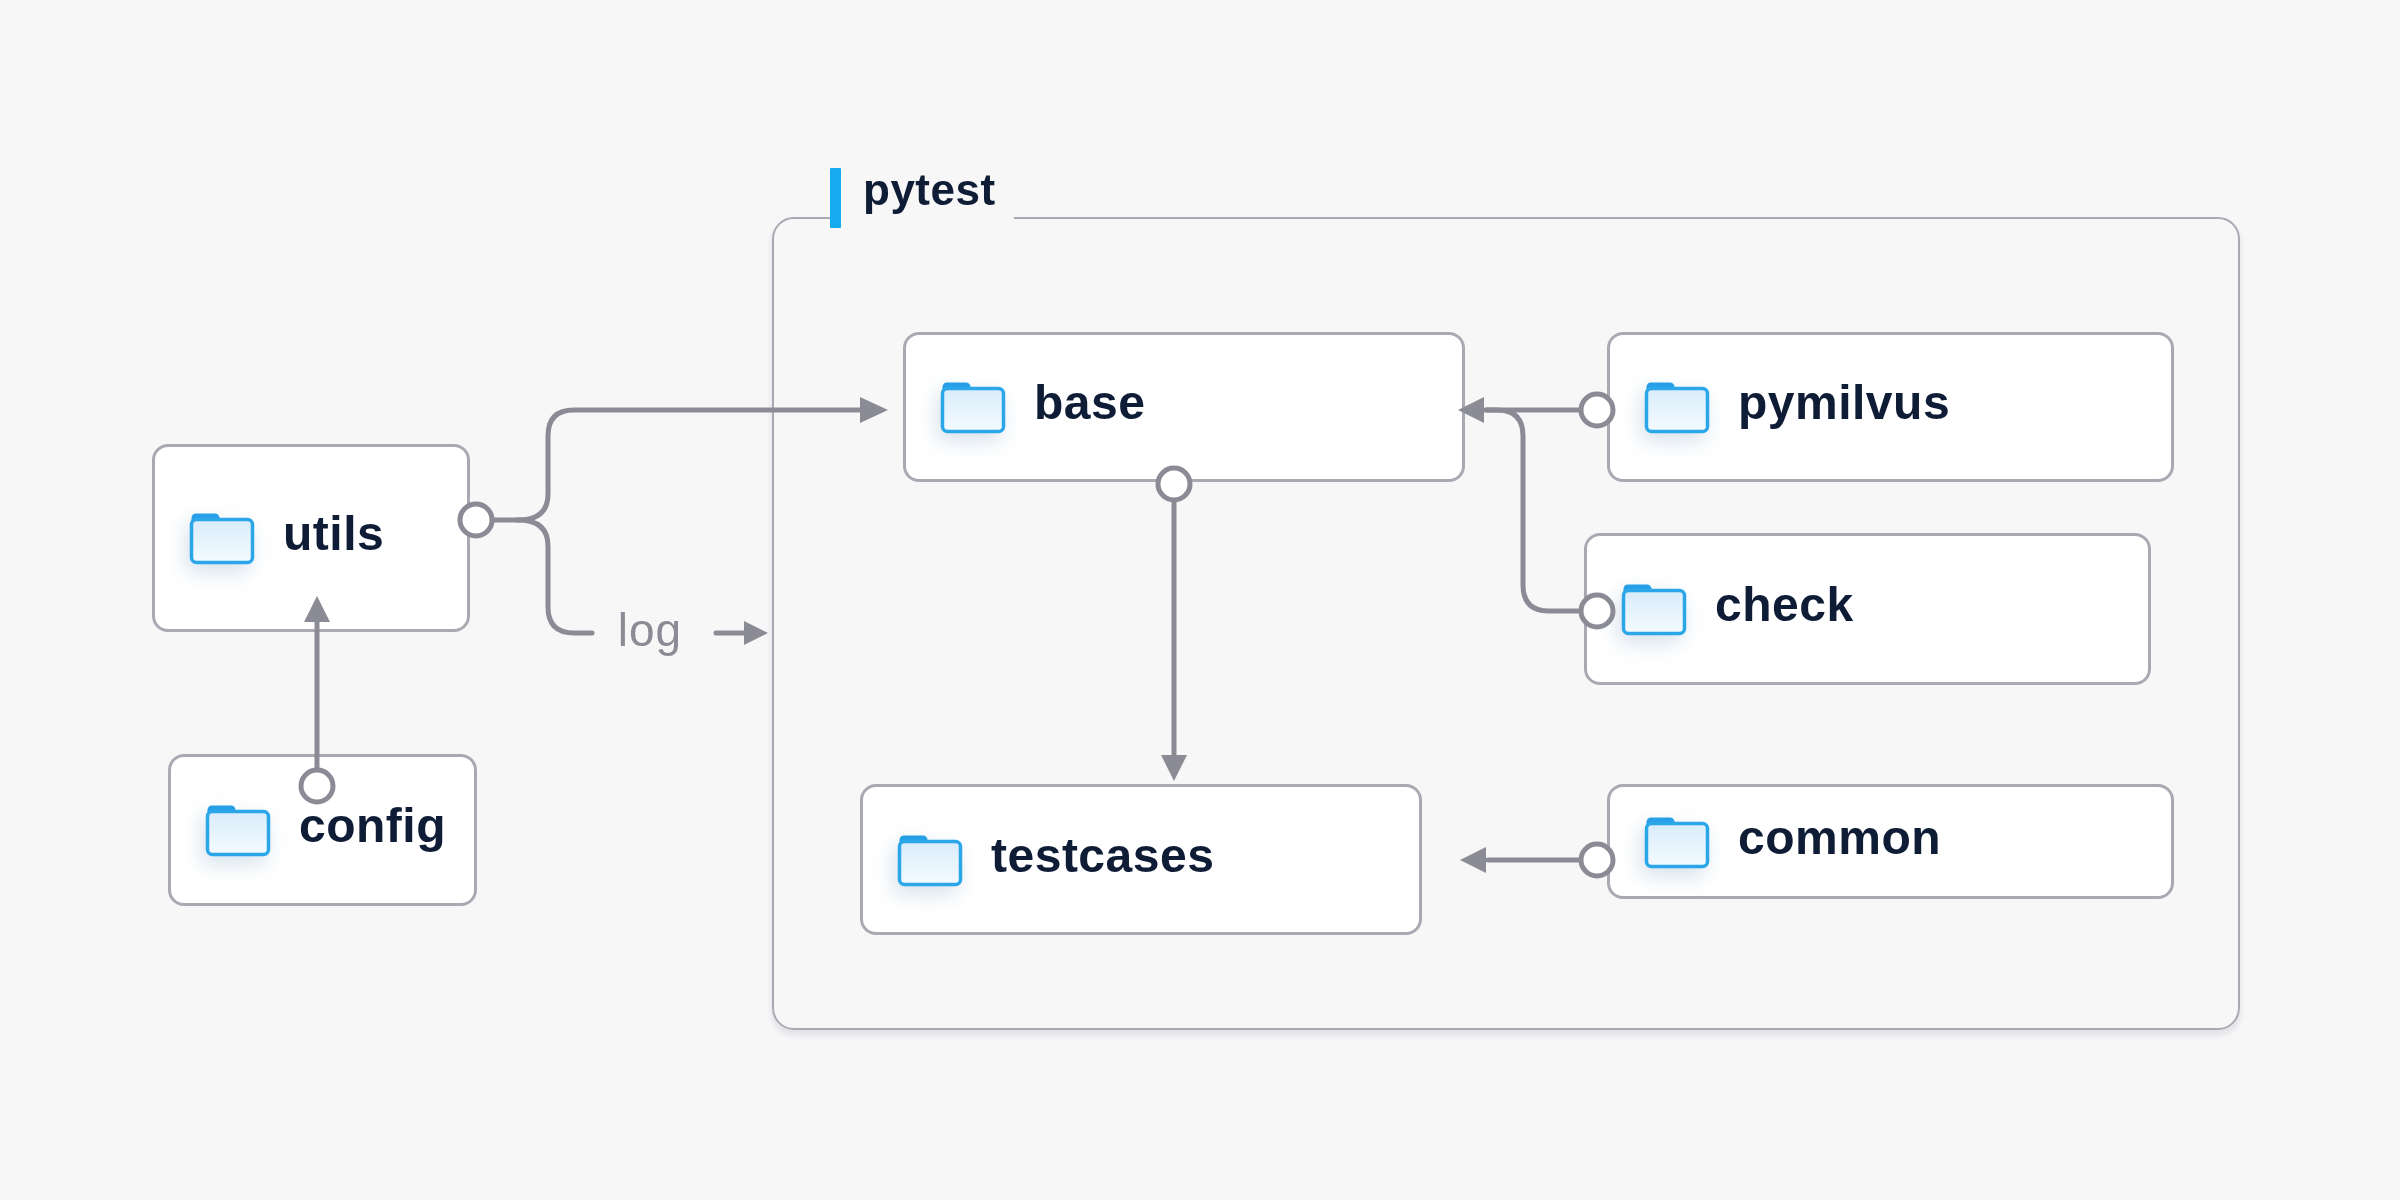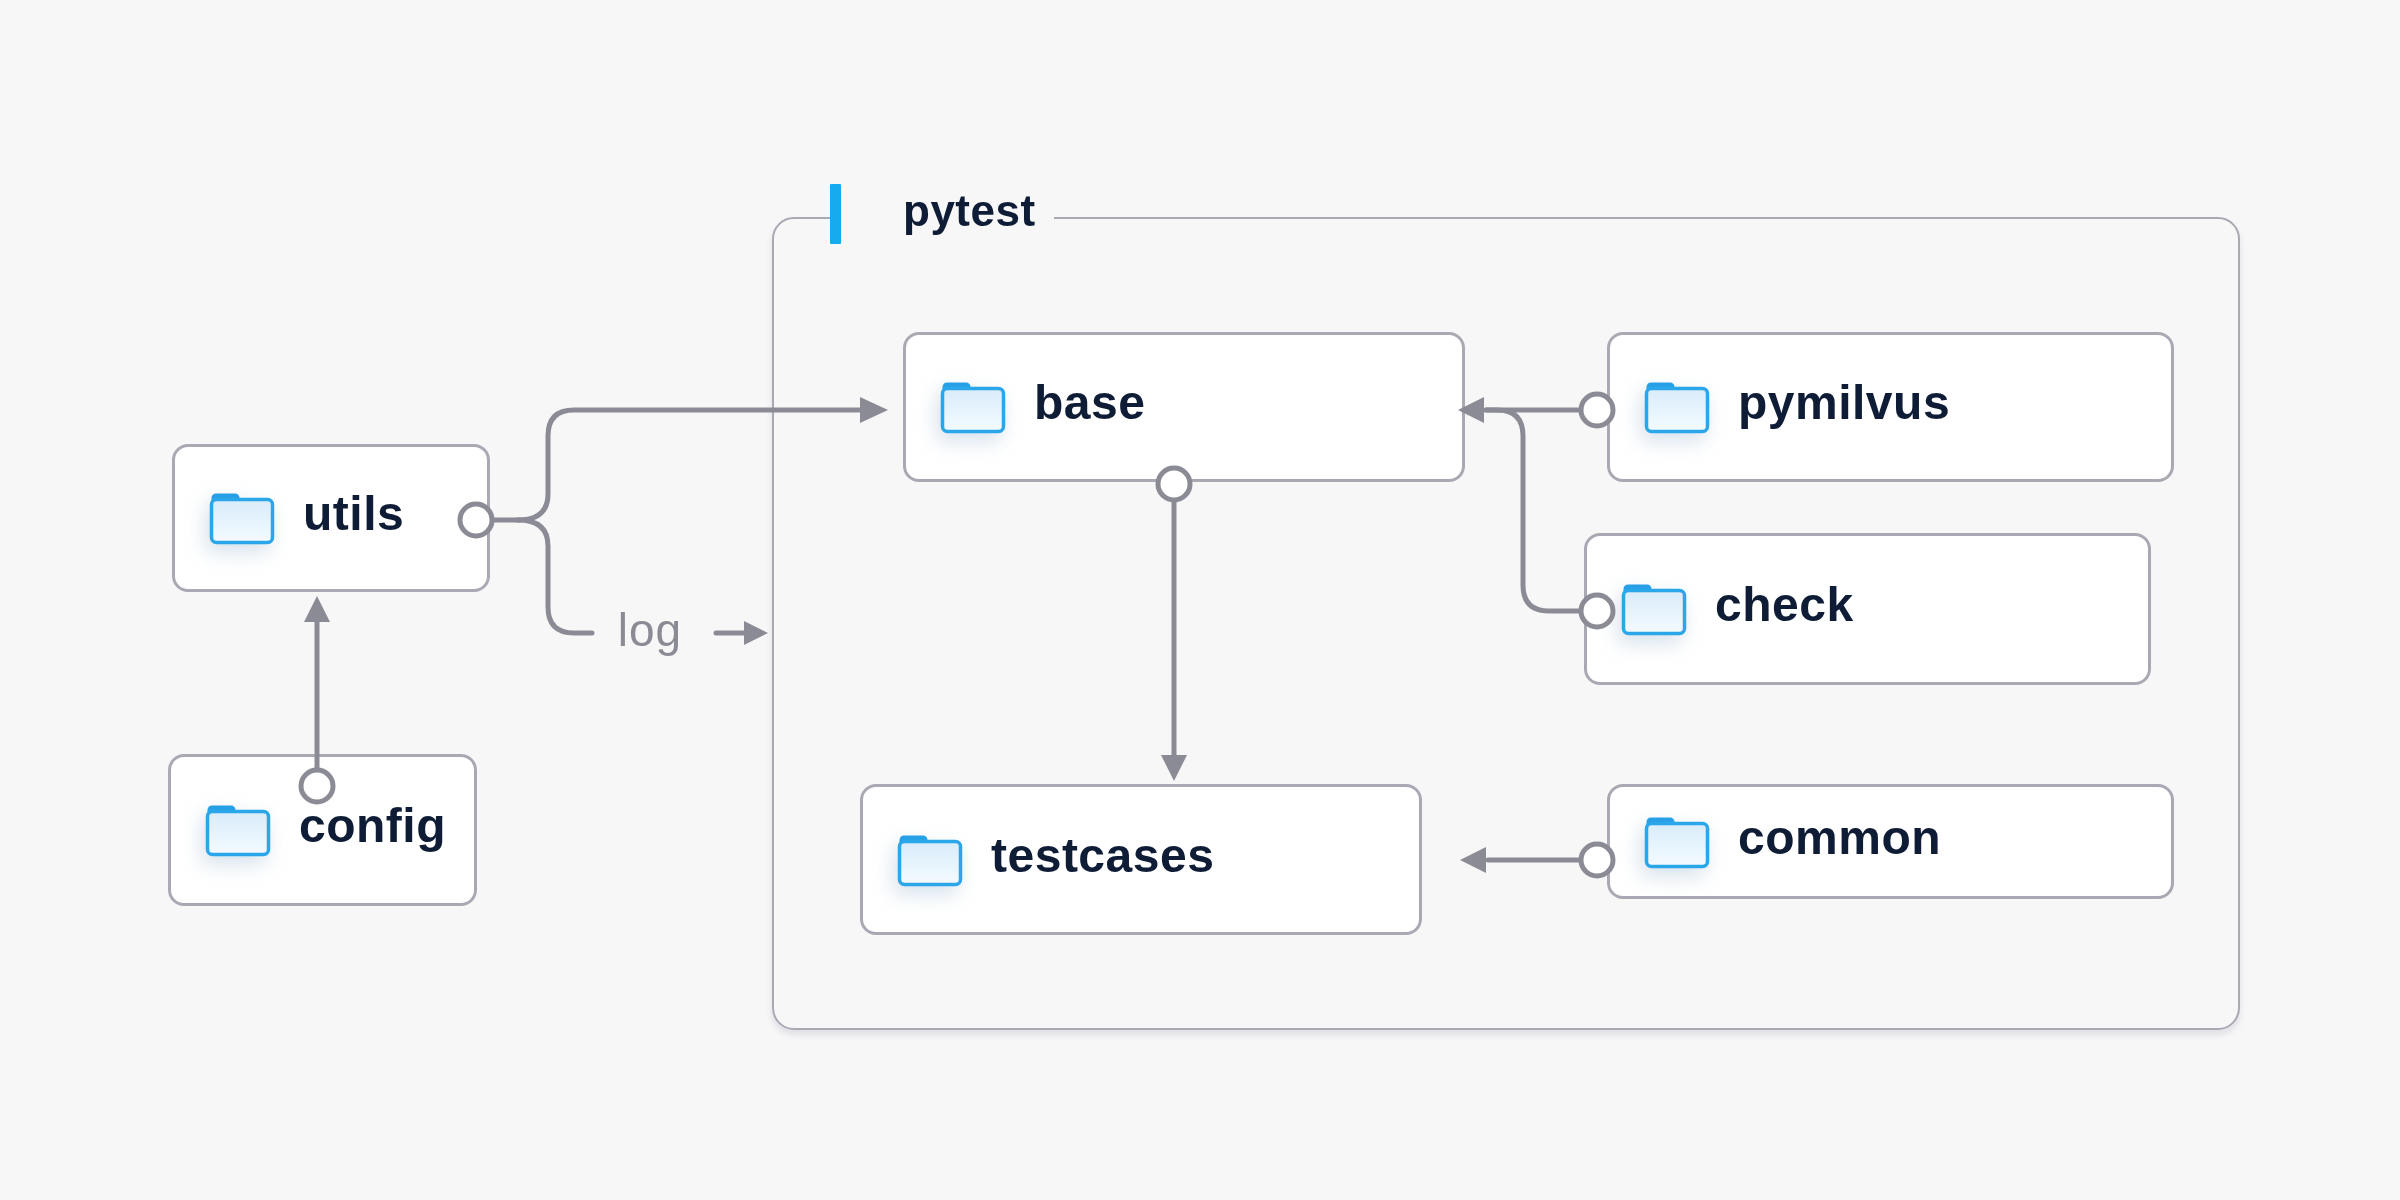--- a/index.html
+++ b/index.html
@@ -24,26 +24,25 @@
   }
   .canvas{position:relative;width:2400px;height:1200px;background:var(--bg);}
 
   .group-box{
     position:absolute;left:772px;top:217px;width:1468px;height:813px;
     border:2.5px solid var(--box-border);border-radius:22px;
     box-shadow:0 5px 6px rgba(120,120,150,0.18);
     background:transparent;
   }
   .group-label{
-    position:absolute;left:830px;top:183px;height:62px;
-    display:flex;align-items:center;
+    position:absolute;left:830px;top:168px;height:62px;
+    display:flex;
     background:var(--bg);
     padding:0 18px 0 0;
     z-index:3;
-    gap:40px;
   }
   .group-label .bar{
     width:11px;height:60px;background:var(--accent);
     margin-right:22px;border-radius:1px;
   }
   .group-label .group-title{
     font-size:44px;font-weight:bold;color:var(--text);
     letter-spacing:0.5px;line-height:1;
     padding-bottom:6px;
   }
@@ -64,21 +63,21 @@
     margin-left:28px;
     padding-bottom:8px;
   }
   .folder{
     width:66px;height:54px;flex:0 0 auto;
     filter:drop-shadow(-4px 8px 10px rgba(90,140,180,0.25));
   }
   .folder .tab{fill:var(--folder-tab);}
   .folder .body{fill:url(#folderGrad);stroke:var(--folder-stroke);stroke-width:3.5px;}
 
-  .n-utils    {left:162px; top:444px; width:318px; height:148px;}
+  .n-utils    {left:142px; top:444px; width:318px; height:188px;}
   .n-config   {left:158px; top:754px; width:309px; height:152px;}
   .n-base     {left:893px; top:332px; width:562px; height:150px;}
   .n-pymilvus {left:1597px;top:332px; width:567px; height:150px;}
   .n-check    {left:1574px;top:533px; width:567px; height:152px;}
   .n-testcases{left:850px; top:784px; width:562px; height:151px;}
   .n-common   {left:1597px;top:784px; width:567px; height:115px;}
 
   .wires{
     position:absolute;left:0;top:0;width:2400px;height:1200px;
     z-index:4;pointer-events:none;

